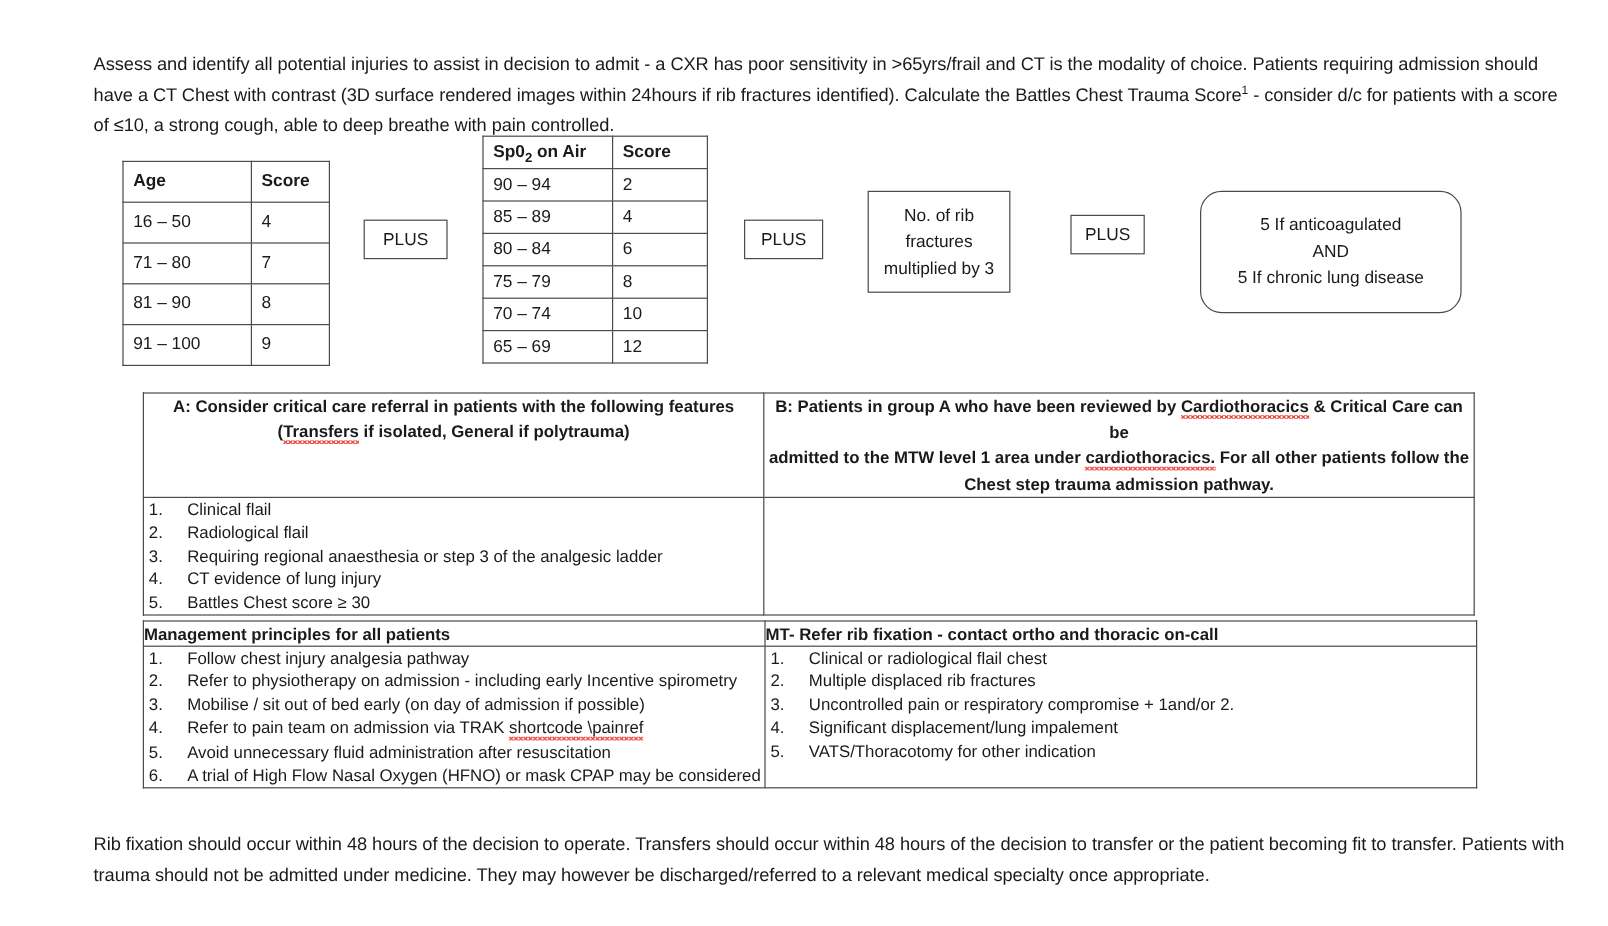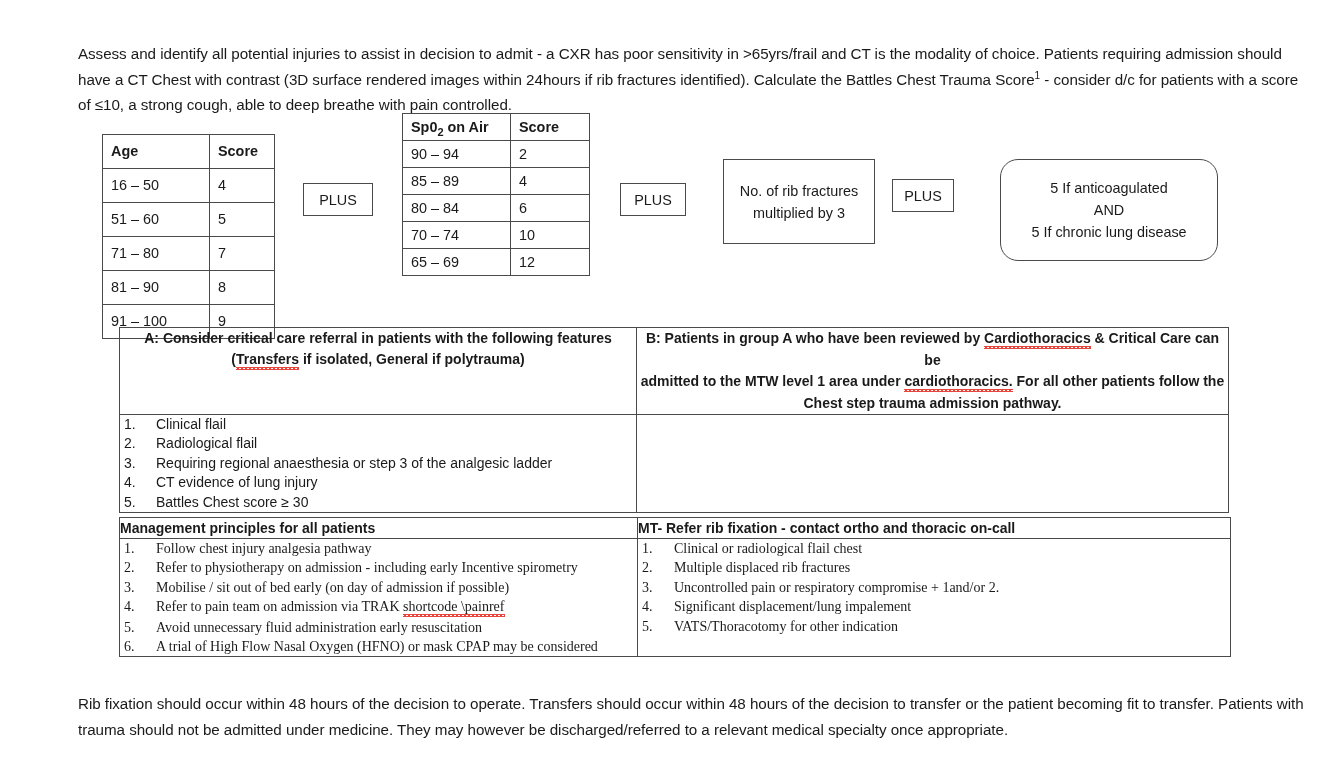--- a/index.html
+++ b/index.html
@@ -106,21 +106,21 @@
     text-align: center;
     font-size: 14.4px;
     line-height: 22px;
     color: #1a1a1a;
   }
   #plus-box-1 { left: 303px; top: 183px; width: 70px;  height: 33px; }
   #plus-box-2 { left: 620px; top: 183px; width: 66px;  height: 33px; }
   #plus-box-3 { left: 892px; top: 179px; width: 62px;  height: 33px; }
 
   #rib-fracture-box {
-    left: 723px; top: 159px; width: 152px; height: 85px;
+    left: 723px; top: 159px; width: 119px; height: 85px;
   }
   #rib-fracture-box .box-inner { padding: 0 6px; }
 
   #comorbidity-box {
     left: 1000px; top: 159px; width: 218px; height: 102px; border-radius: 18px;
   }
   #comorbidity-box .box-inner { padding: 0 6px; }
 
   
   .criteria-table {
@@ -168,21 +168,20 @@
   }
   .cell-body {
     padding: 5px 8px 6px 8px;
     height: 92px;
     box-sizing: border-box;
   }
   .cell-body-mgmt {
     padding: 4px 8px 5px 8px;
     height: 118px;
     box-sizing: border-box;
-    font-family: Liberation Serif, serif;
   }
 
   ol.num-list {
     margin: 0;
     padding: 0;
     list-style: none;
     counter-reset: nli;
   }
   ol.num-list li {
     counter-increment: nli;
@@ -223,24 +222,20 @@
         <th class="col-label">Age</th>
         <th class="col-score">Score</th>
       </tr>
     </thead>
     <tbody>
       <tr>
         <td>16 – 50</td>
         <td>4</td>
       </tr>
       <tr>
-        <td>51 – 60</td>
-        <td>5</td>
-      </tr>
-      <tr>
         <td>71 – 80</td>
         <td>7</td>
       </tr>
       <tr>
         <td>81 – 90</td>
         <td>8</td>
       </tr>
       <tr>
         <td>91 – 100</td>
         <td>9</td>
@@ -264,20 +259,24 @@
         <td>90 – 94</td>
         <td>2</td>
       </tr>
       <tr>
         <td>85 – 89</td>
         <td>4</td>
       </tr>
       <tr>
         <td>80 – 84</td>
         <td>6</td>
+      </tr>
+      <tr>
+        <td>75 – 79</td>
+        <td>8</td>
       </tr>
       <tr>
         <td>70 – 74</td>
         <td>10</td>
       </tr>
       <tr>
         <td>65 – 69</td>
         <td>12</td>
       </tr>
     </tbody>
@@ -337,21 +336,21 @@
         <td class="col-a cell-head-left">Management principles for all patients</td>
         <td class="col-b cell-head-left">MT- Refer rib fixation - contact ortho and thoracic on-call</td>
       </tr>
       <tr>
         <td class="col-a cell-body-mgmt">
           <ol class="num-list">
             <li>Follow chest injury analgesia pathway</li>
             <li>Refer to physiotherapy on admission - including early Incentive spirometry</li>
             <li>Mobilise / sit out of bed early (on day of admission if possible)</li>
             <li><span>Refer to pain team on admission via TRAK </span><span class="squiggle">shortcode \painref</span></li>
-            <li>Avoid unnecessary fluid administration early resuscitation</li>
+            <li>Avoid unnecessary fluid administration after resuscitation</li>
             <li>A trial of High Flow Nasal Oxygen (HFNO) or mask CPAP may be considered</li>
           </ol>
         </td>
         <td class="col-b cell-body-mgmt">
           <ol class="num-list">
             <li>Clinical or radiological flail chest</li>
             <li>Multiple displaced rib fractures</li>
             <li>Uncontrolled pain or respiratory compromise + 1and/or 2.</li>
             <li>Significant displacement/lung impalement</li>
             <li>VATS/Thoracotomy for other indication</li>

